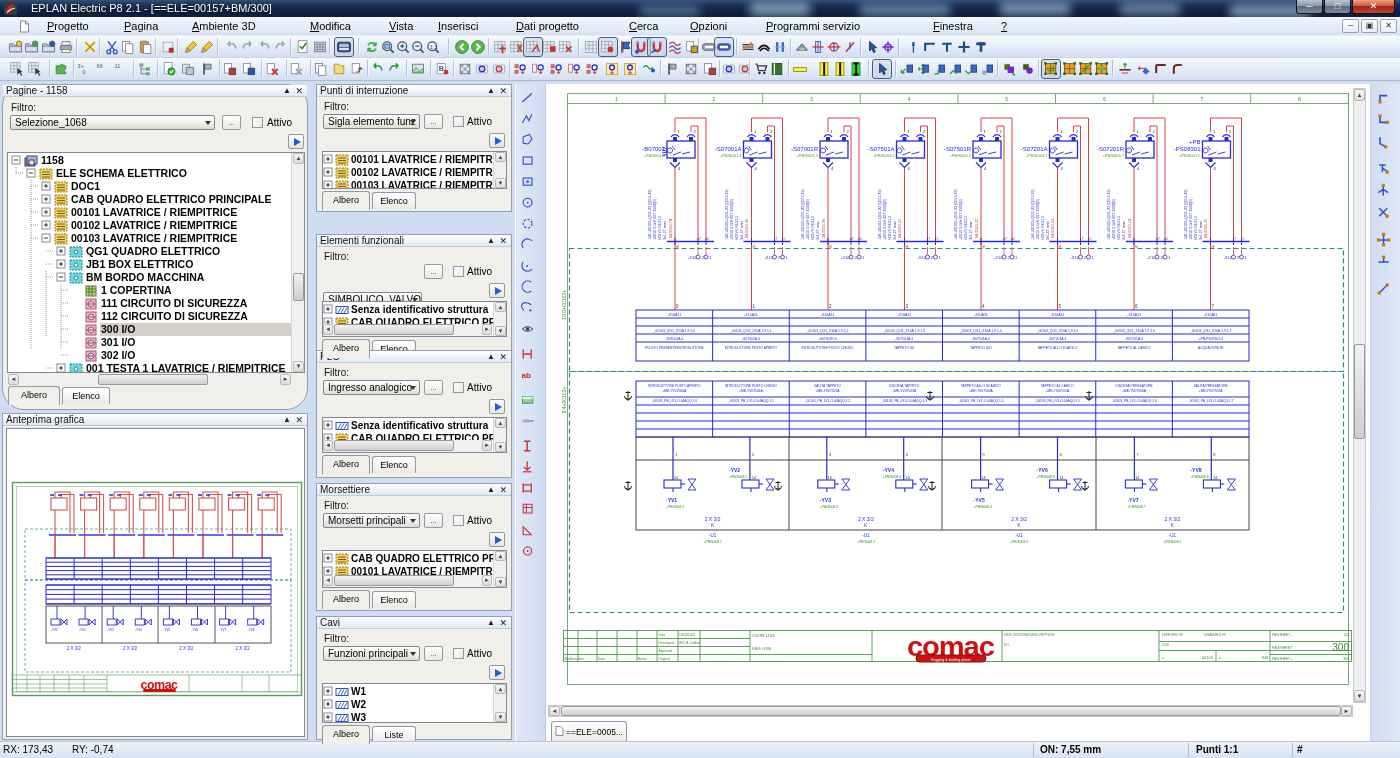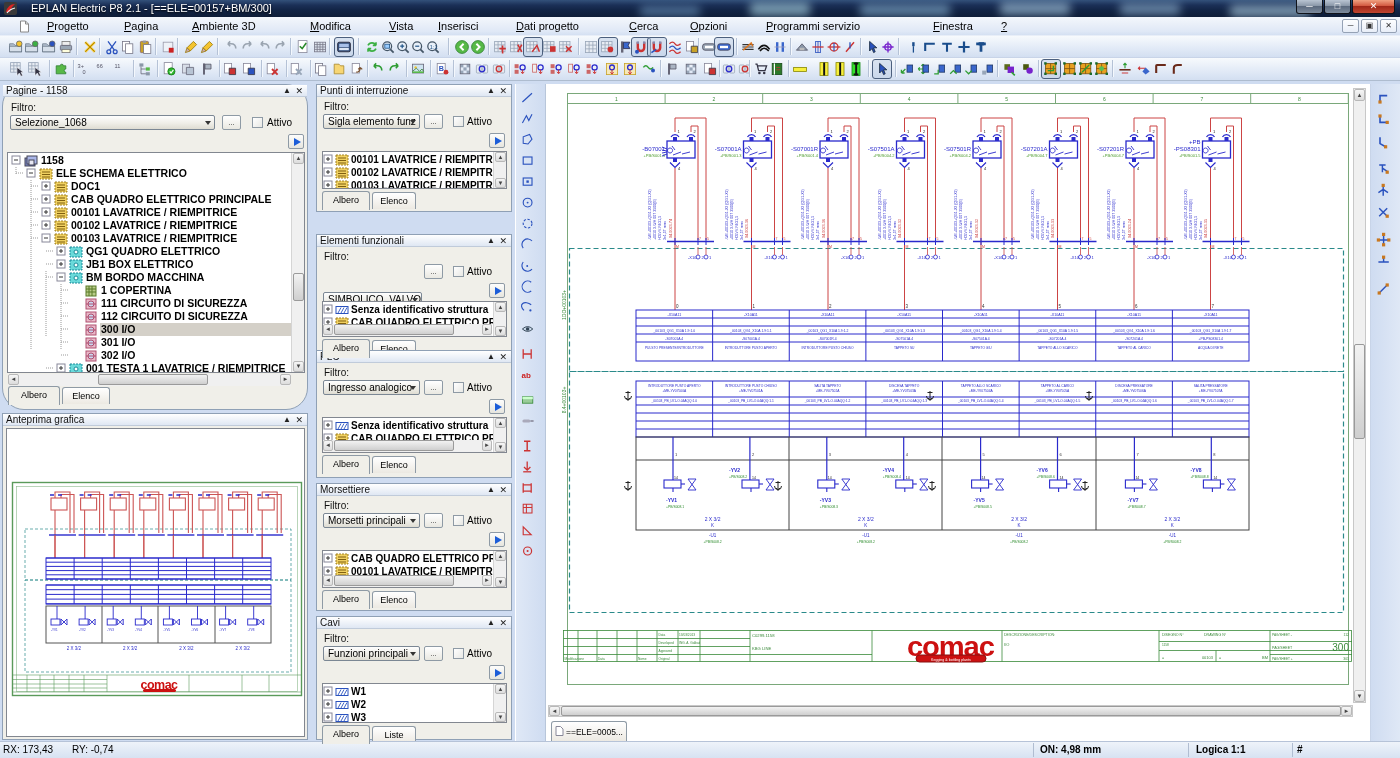--- a/index.html
+++ b/index.html
@@ -2018,18 +2018,18 @@
 </div>
 <div class="abs" style="left:551px;top:721px;width:76px;height:20px;background:linear-gradient(180deg,#fff,#ece9e2);border:1px solid #8e9aa5;border-bottom:none;border-radius:3px 3px 0 0;font-size:8.5px;white-space:nowrap;overflow:hidden;">
  <svg style="position:absolute;left:3px;top:4px" width="9" height="10" viewBox="0 0 9 10">
       <path d="M1 0.5 h4.5 l2.5 2.5 v6.5 h-7 z" fill="#fff" stroke="#889"></path>
     </svg>
     <span style="position:absolute;left:14px;top:5px">==ELE=0005...</span>
 </div>
 <div id="statusbar" class="abs">
  <span style="left:3px">RX: 173,43</span>
     <span style="left:72px">RY: -0,74</span>
- <span style="left:1040px;font-weight:bold">ON: 4,98 mm</span>
-    <span style="left:1196px;font-weight:bold">Logica 1:1</span>
+ <span style="left:1040px;font-weight:bold">ON: 7,55 mm</span>
+    <span style="left:1196px;font-weight:bold">Punti 1:1</span>
     <span style="left:1297px;font-weight:bold">#</span>
  <span style="left:1033px;top:1px;width:1px;height:14px;background:#b0bdd1;display:inline-block"></span>
  <span style="left:1188px;top:1px;width:1px;height:14px;background:#b0bdd1;display:inline-block"></span>
  <span style="left:1292px;top:1px;width:1px;height:14px;background:#b0bdd1;display:inline-block"></span>
 </div>
 </body></html>

